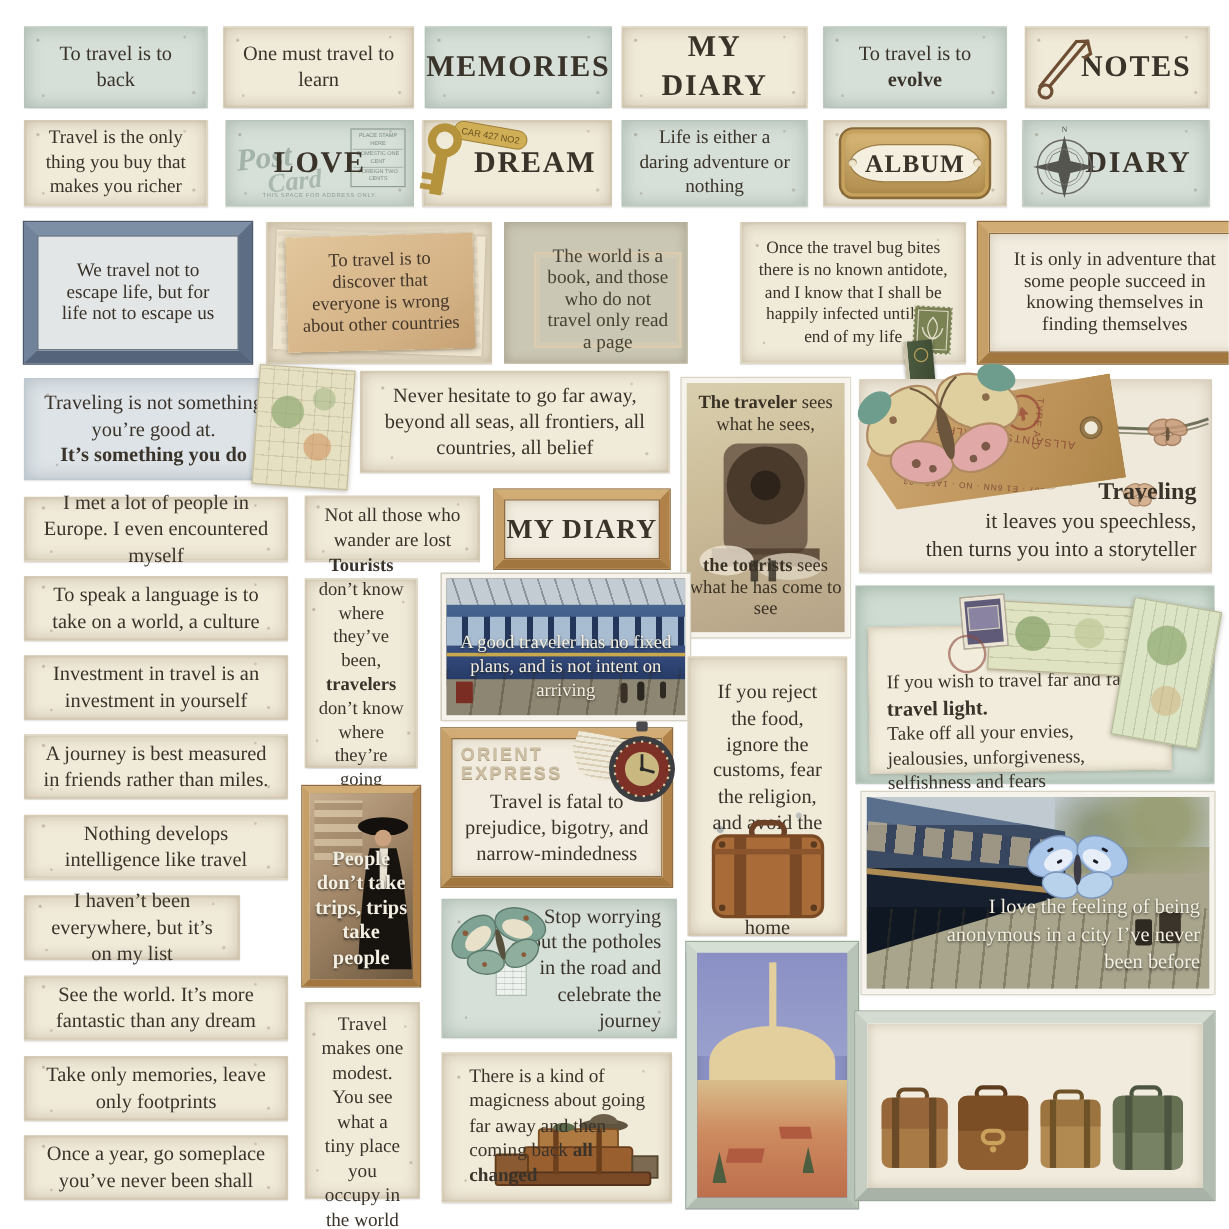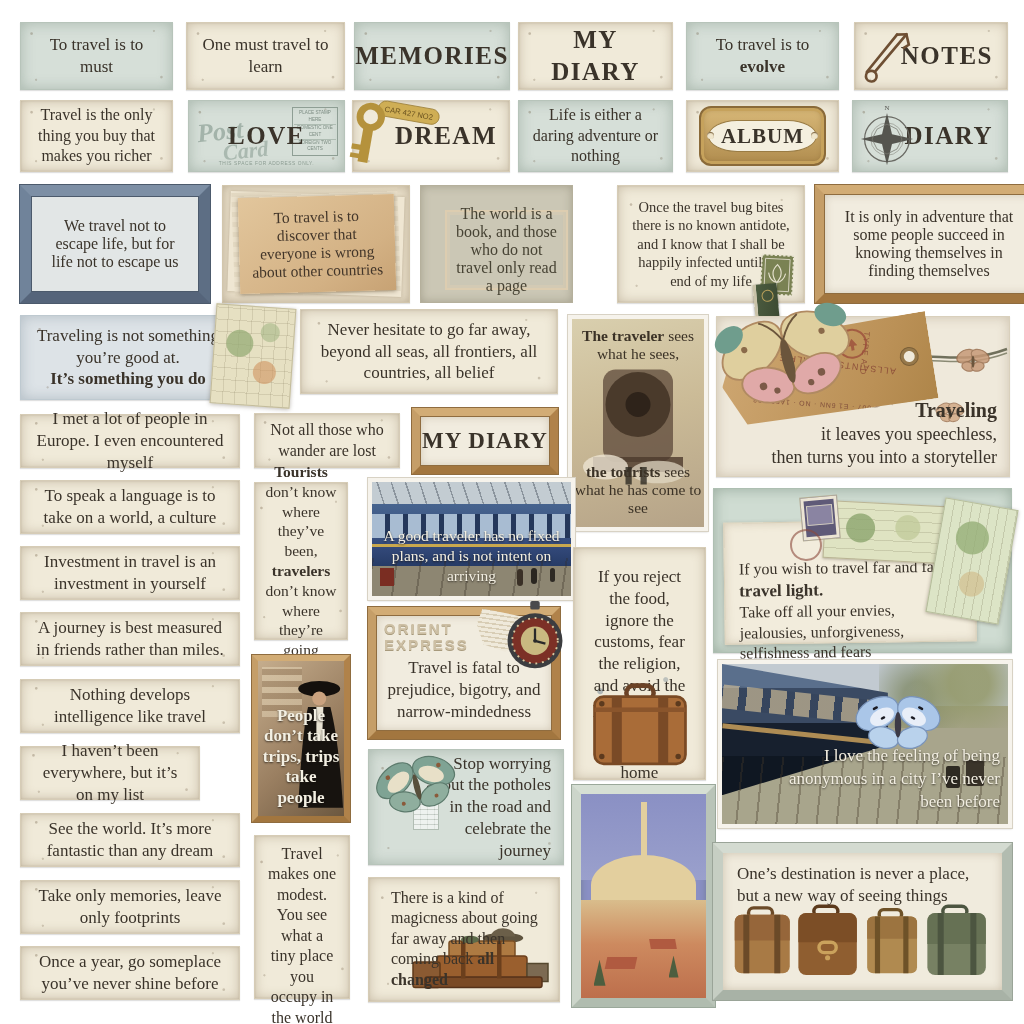--- a/index.html
+++ b/index.html
@@ -29,21 +29,21 @@
   .wtxt{color:#f3efe2;text-shadow:0 1px 2px rgba(25,22,18,.75);}
   .ov{overflow:visible;}
   b{font-weight:bold;}
 </style>
 </head>
 <body>
 
 <div id="sheet">
 
   <div class="c plq sage q17" style="left:20px;top:22px;width:153px;height:68px">
-    <span>To travel is to must</span>
+    <span>To travel is to back</span>
   </div>
   <div class="c plq q17" style="left:186px;top:22px;width:159px;height:68px">
     <span>One must travel to learn</span>
   </div>
   <div class="c plq sage" style="left:354px;top:22px;width:156px;height:68px">
     <span class="caps">MEMORIES</span>
   </div>
   <div class="c plq" style="left:518px;top:22px;width:155px;height:68px">
     <span class="caps">MY DIARY</span>
   </div>
@@ -250,21 +250,21 @@
   <div class="c plq q17" style="left:20px;top:746px;width:180px;height:54px">
       <span>I haven’t been everywhere, but it’s on my list</span>
     </div>
   <div class="c plq q17" style="left:20px;top:813px;width:220px;height:54px">
       <span>See the world. It’s more fantastic than any dream</span>
     </div>
   <div class="c plq q17" style="left:20px;top:880px;width:220px;height:54px">
       <span>Take only memories, leave only footprints</span>
     </div>
   <div class="c plq q17" style="left:20px;top:946px;width:220px;height:54px">
-      <span>Once a year, go someplace you’ve never shine before</span>
+      <span>Once a year, go someplace you’ve never been shall</span>
     </div>
 
   <div class="c plq q16" style="left:254px;top:413px;width:146px;height:55px">
     <span>Not all those who wander are lost</span>
   </div>
   <div class="c plq q15" style="left:254px;top:482px;width:94px;height:158px;padding:6px">
     <span><b>Tourists</b><span> don’t know where they’ve been, </span><b>travelers</b><span> don’t know where they’re going</span></span>
   </div>
   <div class="c wood" style="left:252px;top:655px;width:98px;height:167px;border-width:6px;padding:0">
     <div style="position:relative;width:100%;height:100%;background:linear-gradient(135deg,#c5ad8d,#9a7f61 55%,#6b573f);overflow:hidden">
@@ -428,21 +428,20 @@
         <rect x="38" y="36" width="6" height="3" rx="1.5" fill="#1a1a22" transform="rotate(-28 41 37)"></rect>
         <rect x="76" y="36" width="6" height="3" rx="1.5" fill="#1a1a22" transform="rotate(28 79 37)"></rect>
         <ellipse cx="60" cy="46" rx="4" ry="16" fill="#3c3a46"></ellipse>
       </g>
     </svg>
     <div class="c wtxt q17" style="left:60px;right:8px;bottom:10px;text-align:right;line-height:1.35">I love the feeling of being anonymous in a city I’ve never been before</div>
   </div>
 
   <div class="c stone" style="left:713px;top:843px;width:299px;height:157px;padding:0">
     <div style="position:relative;width:100%;height:100%;background:#f0ebdd;box-shadow:inset 0 0 10px rgba(121,98,66,.3)">
-      <div class="c q17" style="left:14px;top:10px;width:86%;text-align:left;line-height:1.3">One’s destination is never a place, but a new way of seeing things</div>
       <svg class="c" style="left:10px;bottom:6px" width="258" height="80" viewBox="0 0 300 92">
         <g transform="translate(0,0)">
           <rect x="18" y="4" width="28" height="12" rx="6" fill="none" stroke="#6b4a28" stroke-width="4"></rect>
           <rect x="2" y="12" width="64" height="68" rx="8" fill="#a87a45"></rect>
           <path d="M2 20 a8 8 0 0 1 8 -8 h48 a8 8 0 0 1 8 8 v22 h-64 z" fill="#96663a"></path>
           <rect x="12" y="12" width="7" height="68" fill="#6b4a28"></rect>
             <rect x="48" y="12" width="7" height="68" fill="#6b4a28"></rect>
         </g>
         <g transform="translate(76,0)">
           <rect x="18" y="2" width="28" height="12" rx="6" fill="none" stroke="#5c3a1c" stroke-width="4"></rect>

